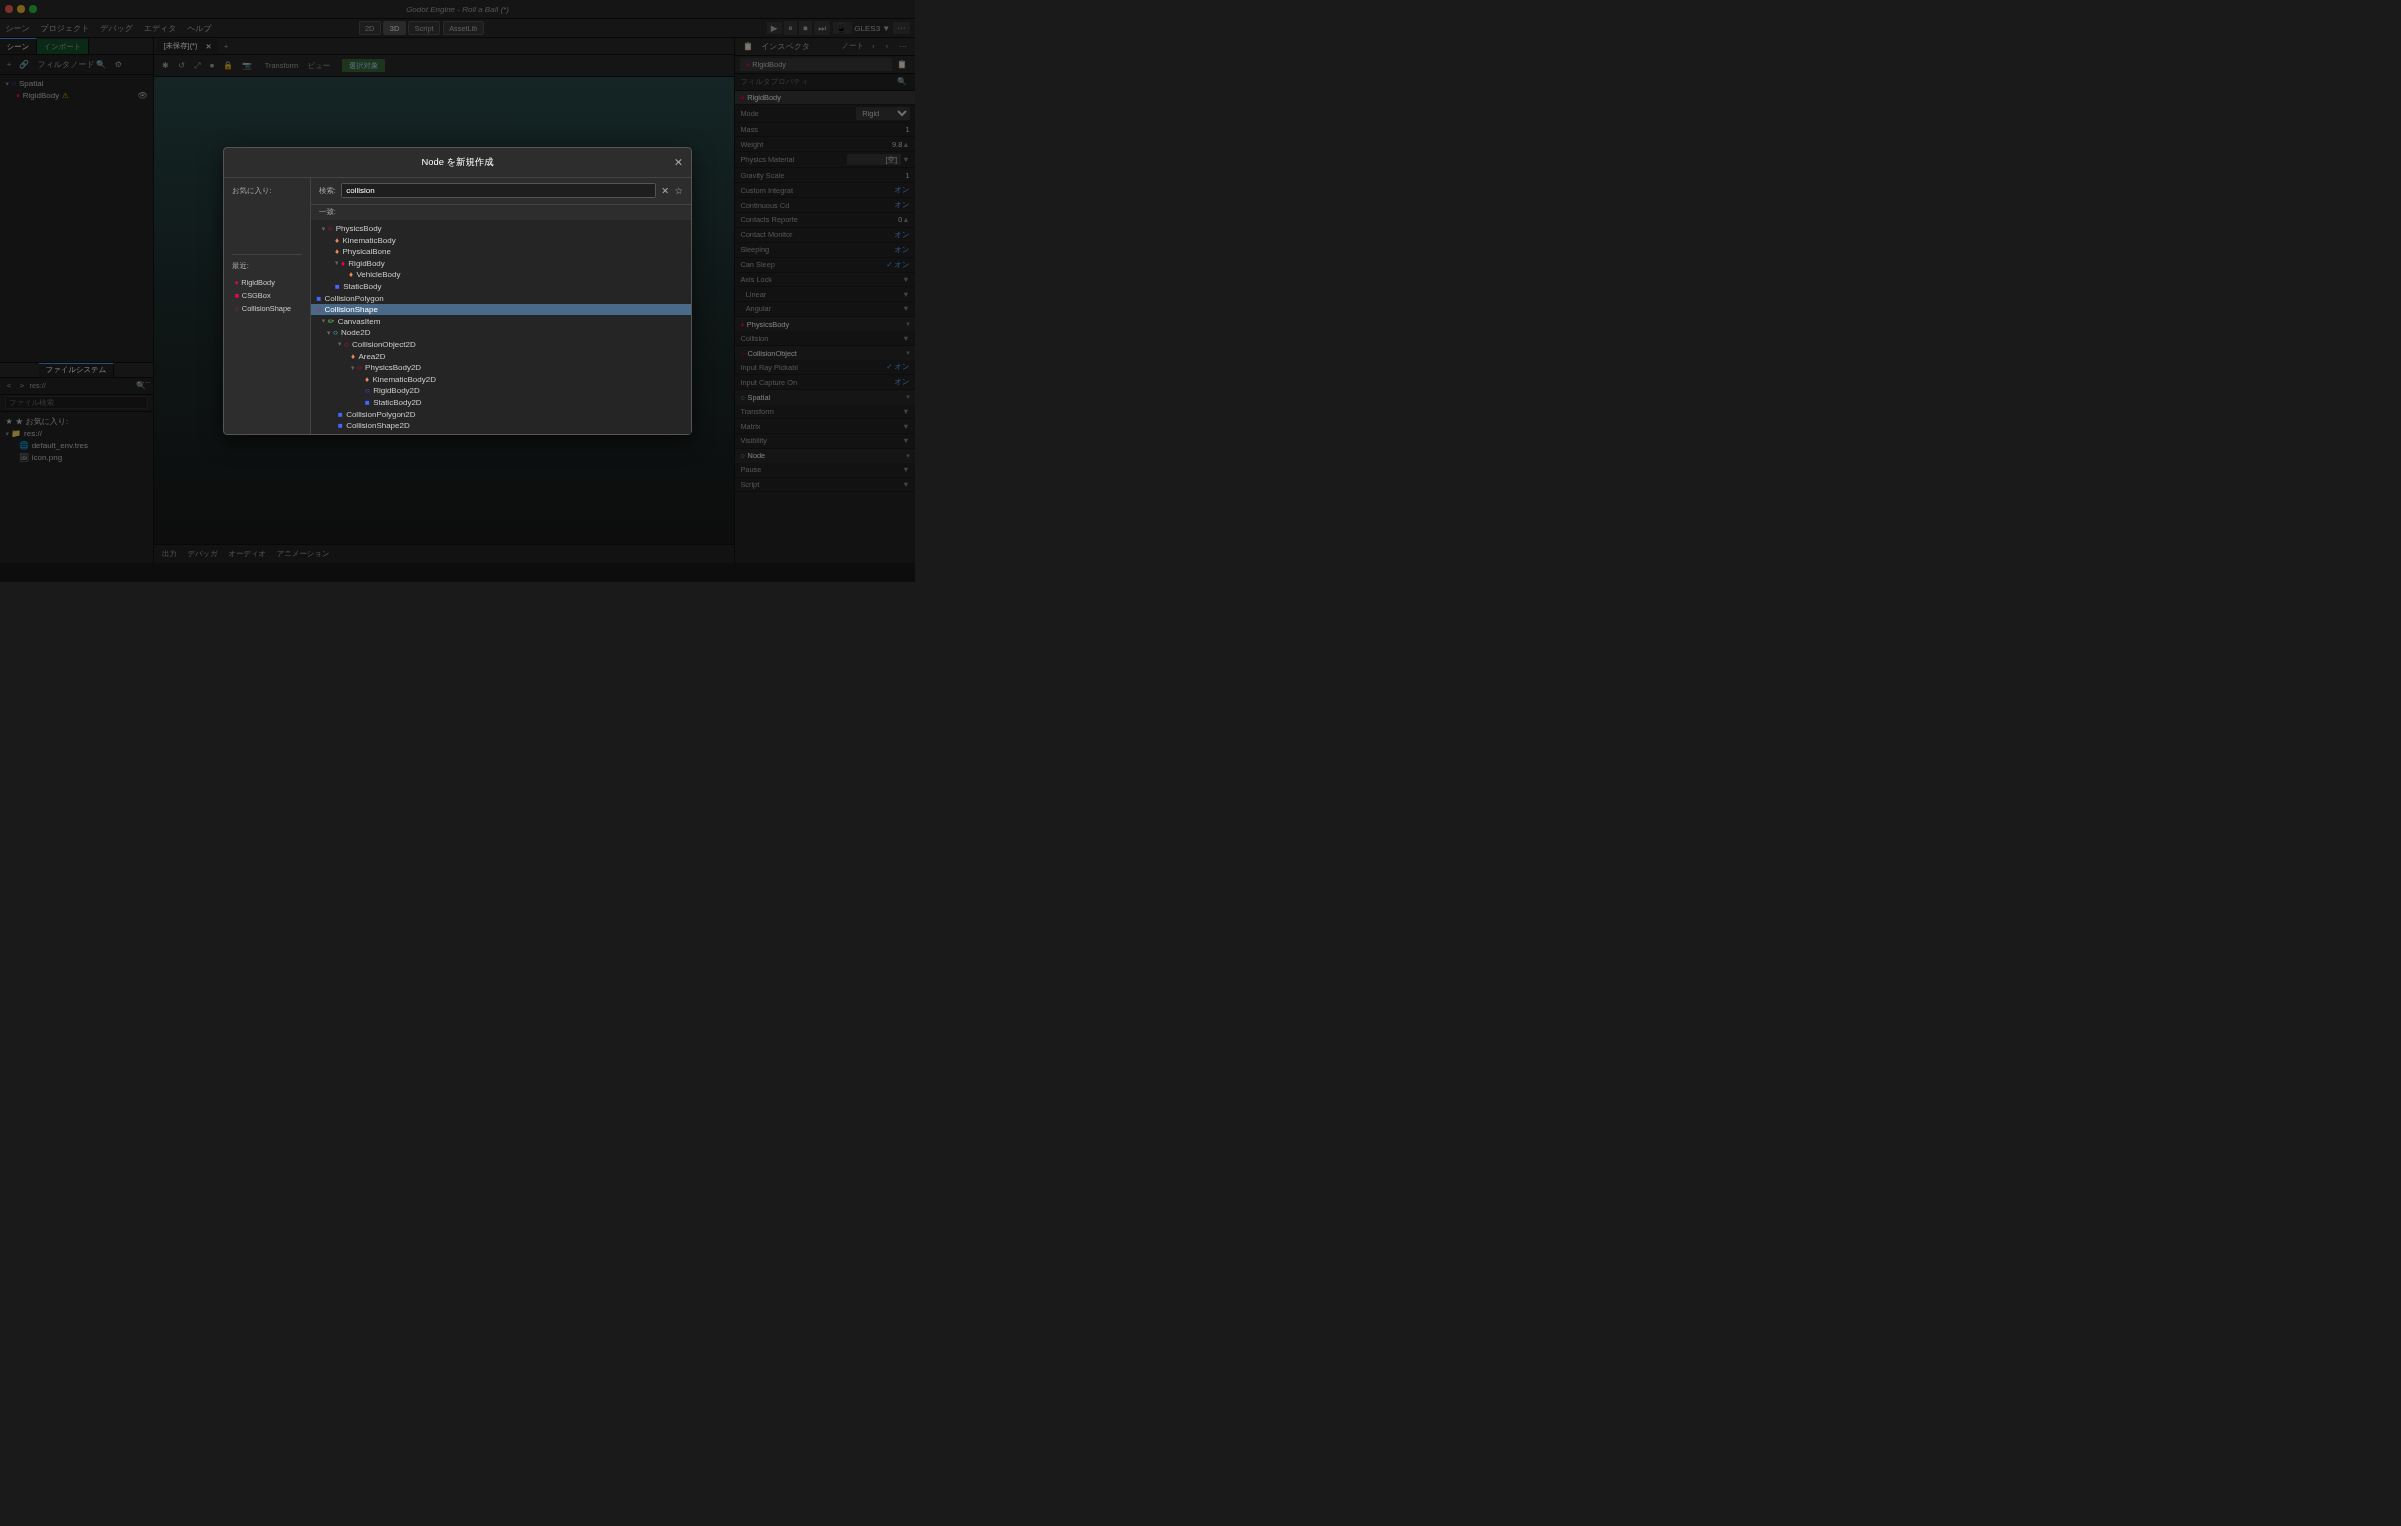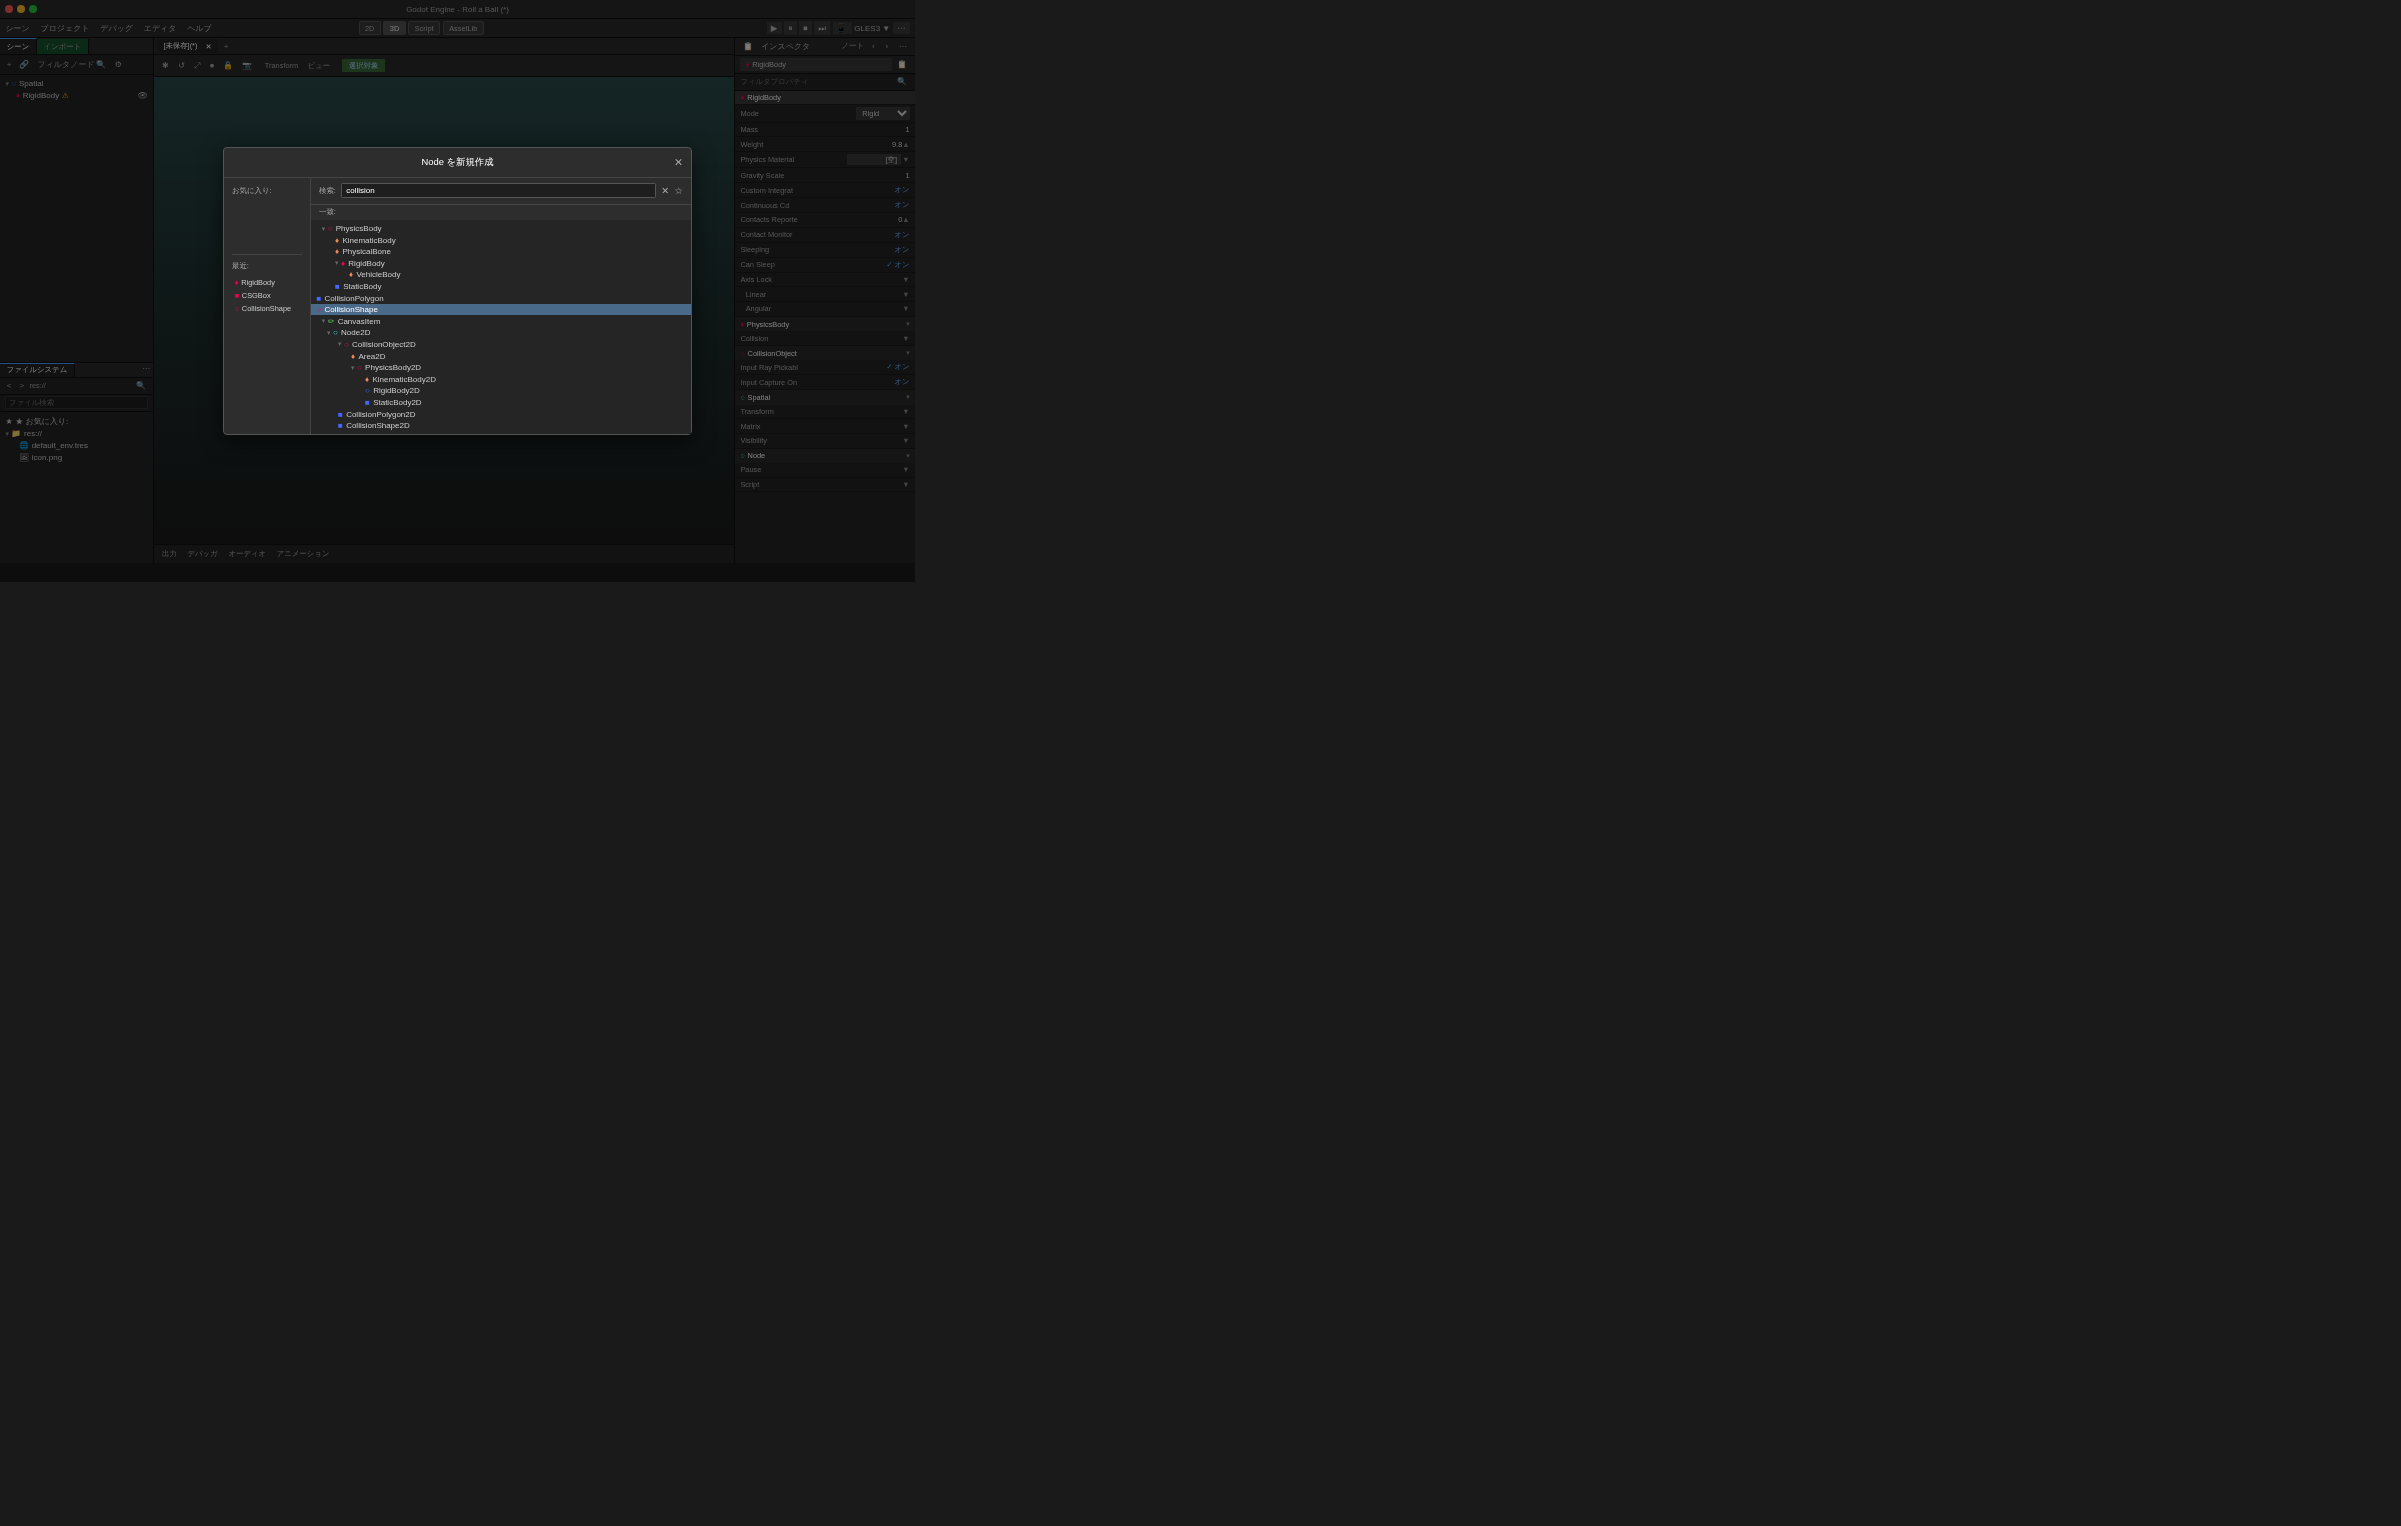--- a/index.html
+++ b/index.html
@@ -16,20 +16,21 @@
 
     
     .titlebar {
       background: #2a2a2a;
       height: 19px;
       display: flex;
       align-items: center;
       justify-content: center;
       position: relative;
       border-bottom: 0.7px solid #111;
+      font-style: italic;
     }
     .titlebar-dots {
       position: absolute;
       left: 5.4px;
       display: flex;
       gap: 4px;
     }
     .dot { width: 8px; height: 8px; border-radius: 50%; }
     .dot-red { background: #ff5f57; }
     .dot-yellow { background: #febc2e; }
@@ -150,21 +151,22 @@
     }
     .tree-arrow { font-size: 6.7px; color: #888; }
 
     
     .bottom-tabs {
       display: flex;
       background: #2a2a2a;
       border-top: 0.7px solid #111;
       border-bottom: 0.7px solid #111;
       height: 16px;
-      align-items: flex-start;
+      align-items: center;
+      flex-direction: column;
     }
     .filesystem-panel {
       height: 201px;
       display: flex;
       flex-direction: column;
     }
     .fs-toolbar {
       display: flex;
       align-items: center;
       padding: 2px 4px;

